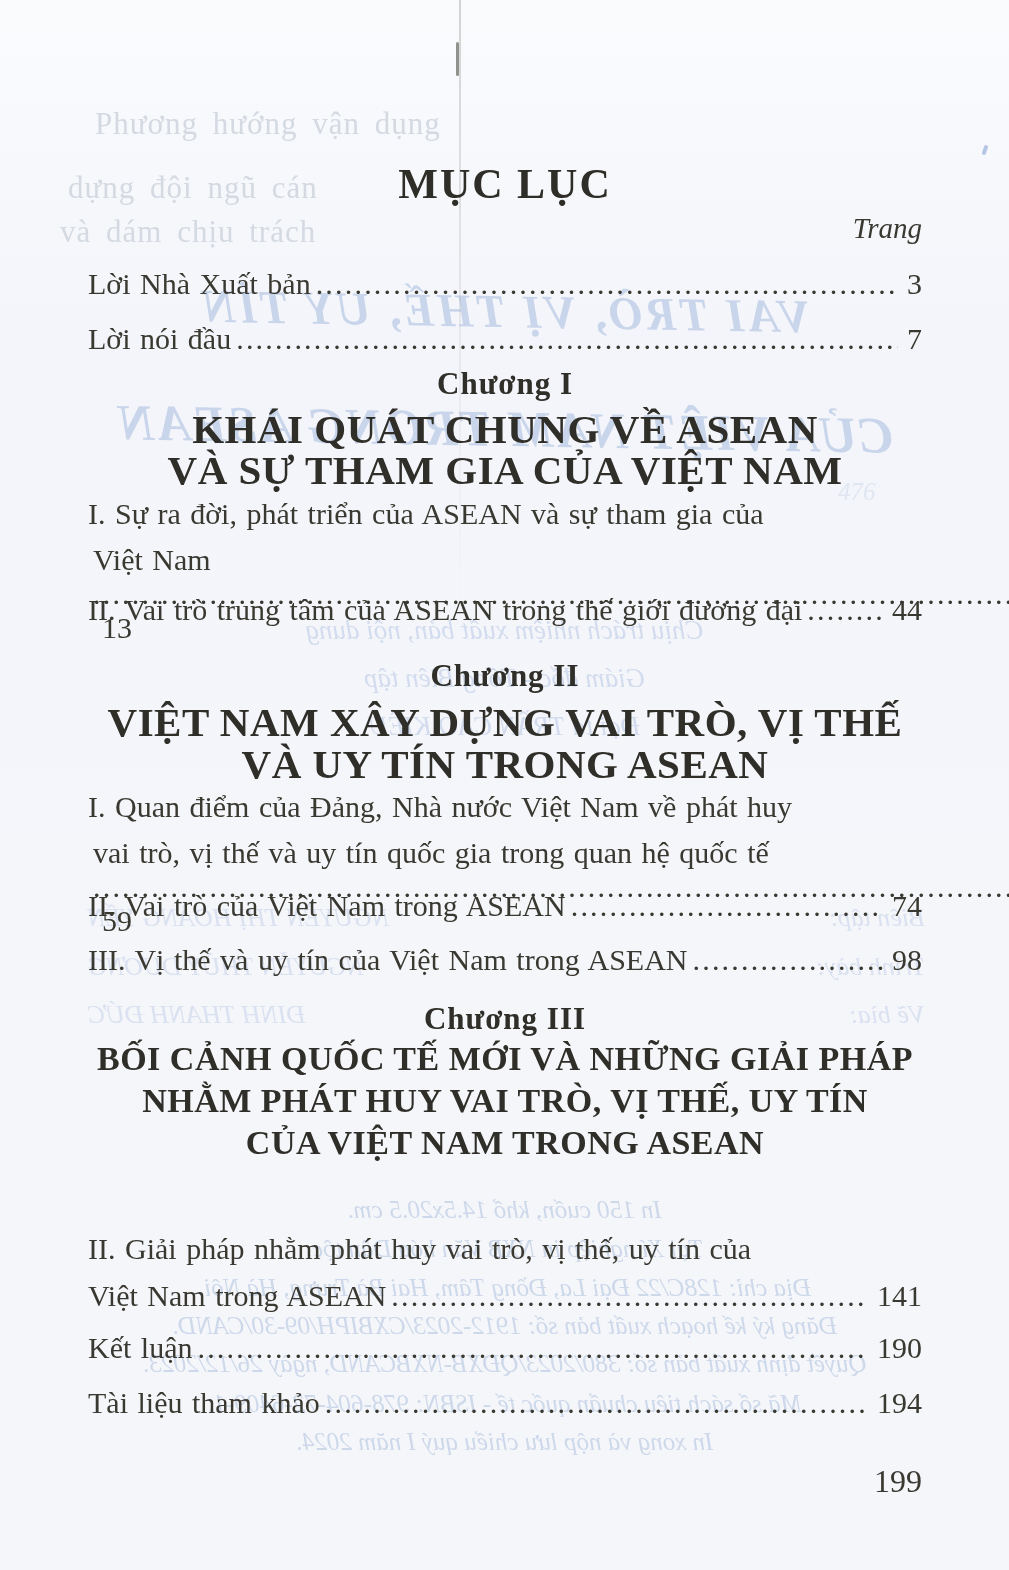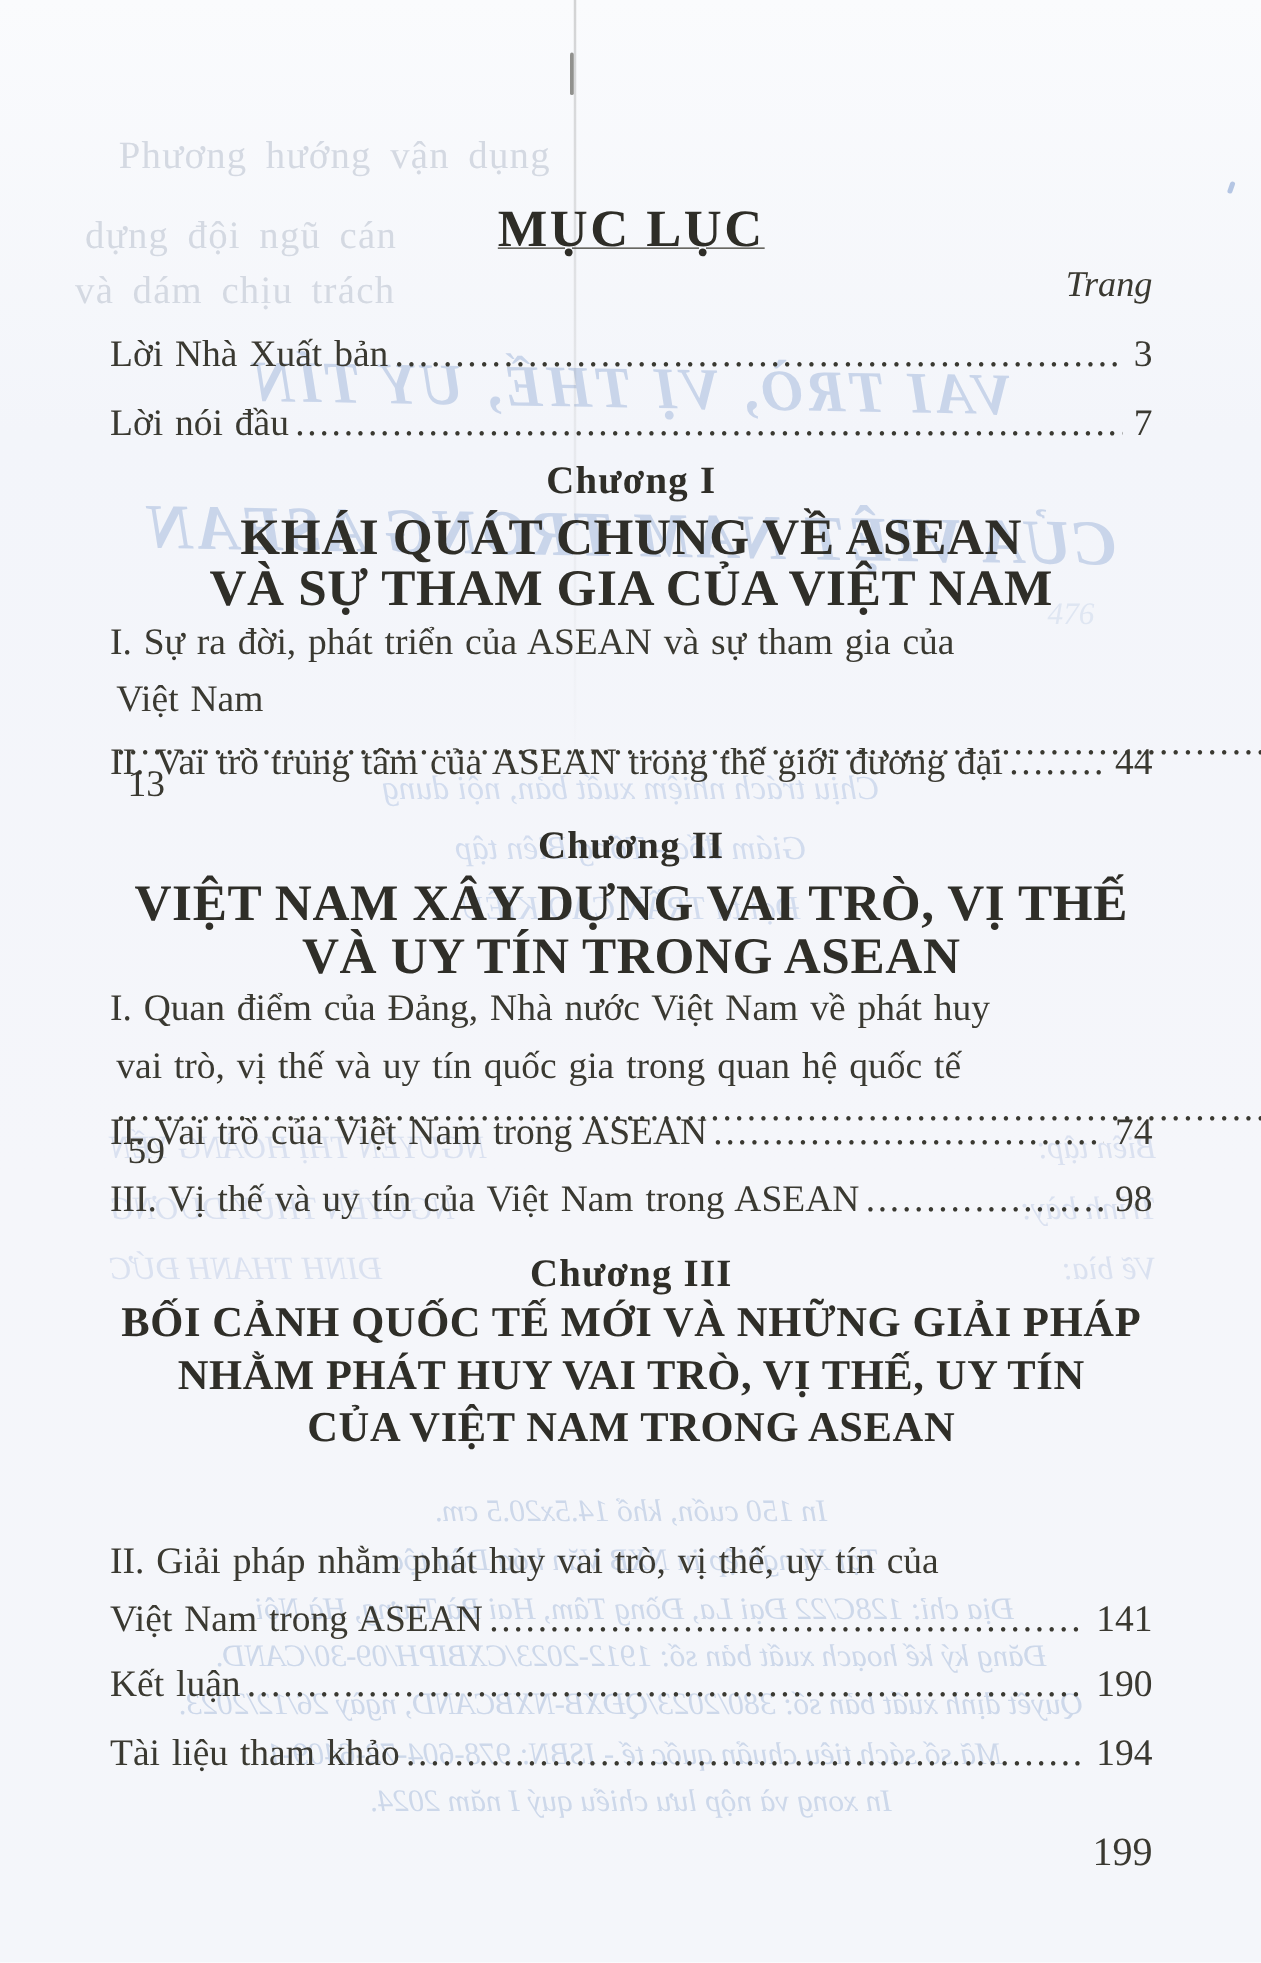--- a/index.html
+++ b/index.html
@@ -107,21 +107,21 @@
   <div class="ghost g-print mirror" style="top:1350px;">Quyết định xuất bản số: 380/2023/QĐXB-NXBCAND, ngày 26/12/2023.</div>
   <div class="ghost g-print mirror" style="top:1390px;">Mã số sách tiêu chuẩn quốc tế - ISBN: 978-604-72-6409-1.</div>
   <div class="ghost g-print mirror" style="top:1428px;">In xong và nộp lưu chiểu quý I năm 2024.</div>
 
   <div class="crease"></div>
   <div class="crease-tick"></div>
   <div class="speck-blue"></div>
 
   <div class="toc">
 
-    <div class="row center" style="top:160px;text-decoration:underline;">
+    <div class="row center" style="top:160px;">
       <span class="doc-title">MỤC LỤC</span>
     </div>
 
     <div class="row trang" style="top:212px;">Trang</div>
 
     <div class="row entry" style="top:267px;">
       <span class="txt">Lời Nhà Xuất bản</span>
       <span class="leader"></span>
       <span class="pg">3</span>
     </div>

